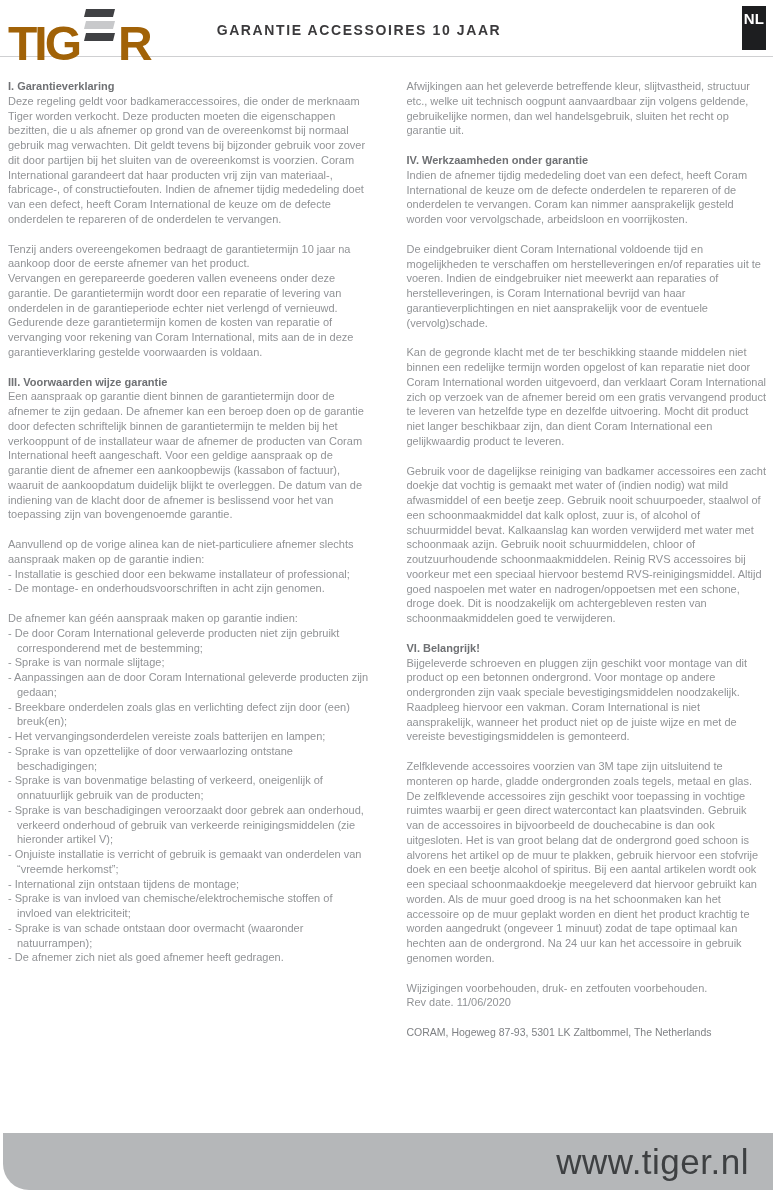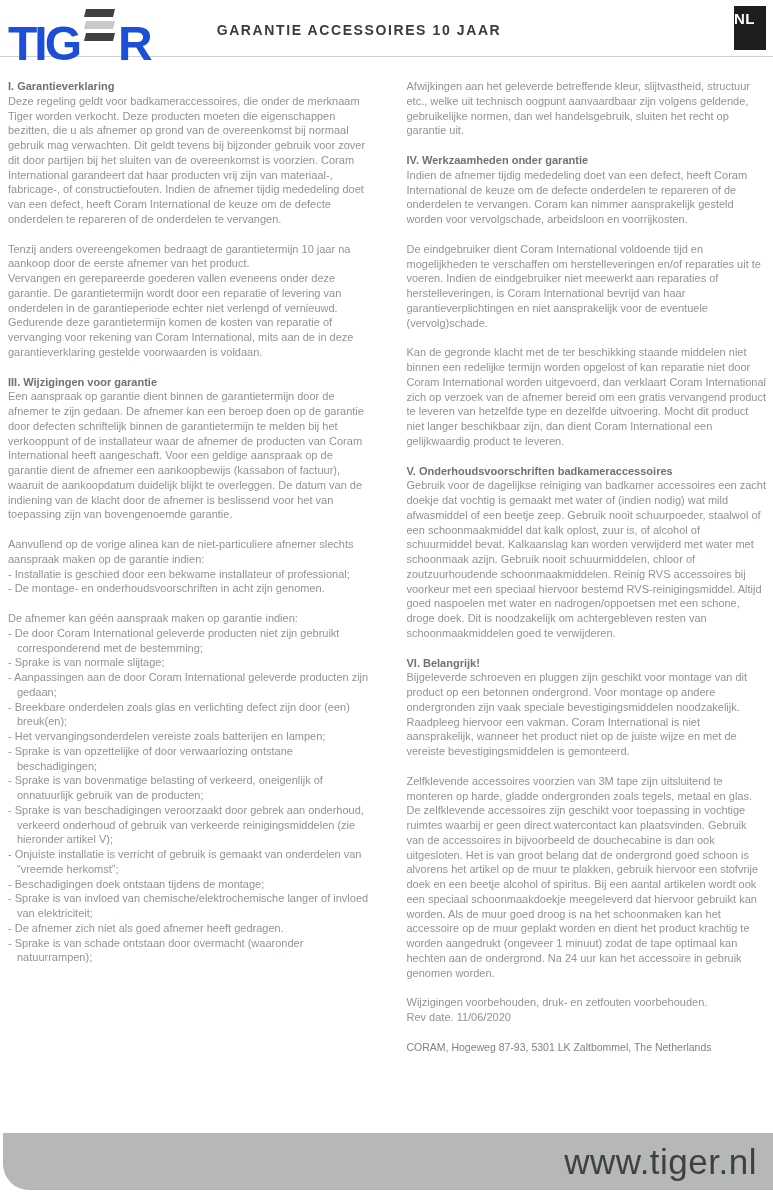--- a/index.html
+++ b/index.html
@@ -25,21 +25,21 @@
     left: 8px; top: 3px;
     display: flex;
     align-items: center;
     height: 44px;
   }
   .logo .logo-txt {
     font-weight: bold;
     font-size: 48px;
     line-height: 44px;
     letter-spacing: -3px;
-    color: #1d4ed8;
+    color: #a16207;
     margin-top: 38px;
   }
   .logo .e-bars {
     display: flex;
     flex-direction: column;
     justify-content: center;
     gap: 4px;
     margin: 0 4px 0 6px;
     height: 36px;
   }
@@ -55,25 +55,26 @@
     top: 22px;
     text-align: center;
     font-size: 14px;
     font-weight: bold;
     letter-spacing: 1.6px;
     color: #3b3a3c;
   }
   .lang-badge {
     position: absolute;
     right: 7px; top: 6px;
-    width: 32px; height: 44px;
+    width: 24px; height: 44px;
     background: #1d1e20;
     color: #ffffff;
     font-size: 15px;
     font-weight: bold;
+    text-align: center;
     padding-top: 4px;
     letter-spacing: 0.3px;
   }
   
   .columns {
     display: flex;
     padding: 22px 6px 0 8px;
     gap: 38px;
   }
   .col {
@@ -99,21 +100,21 @@
   .footer-bar {
     position: absolute;
     left: 3px; right: 0;
     bottom: 10px;
     height: 57px;
     background: #b5b7b9;
     border-bottom-left-radius: 26px;
     display: flex;
     align-items: center;
     justify-content: flex-end;
-    padding-right: 16px;
+    padding-right: 24px;
   }
   .footer-bar .site {
     font-size: 35px;
     color: #3e4042;
     letter-spacing: 0.5px;
   }
 </style>
 </head>
 <body>
 
@@ -135,57 +136,56 @@
 
   <div class="columns">
     <div class="col">
         <div class="heading">I. Garantieverklaring</div>
         <div class="para">Deze regeling geldt voor badkameraccessoires, die onder de merknaam Tiger worden verkocht. Deze producten moeten die eigenschappen bezitten, die u als afnemer op grond van de overeenkomst bij normaal gebruik mag verwachten. Dit geldt tevens bij bijzonder gebruik voor zover dit door partijen bij het sluiten van de overeenkomst is voorzien. Coram International garandeert dat haar producten vrij zijn van materiaal-, fabricage-, of constructiefouten. Indien de afnemer tijdig mededeling doet van een defect, heeft Coram International de keuze om de defecte onderdelen te repareren of de onderdelen te vervangen.</div>
         <div class="spacer"></div>
         <div class="para">Tenzij anders overeengekomen bedraagt de garantietermijn 10 jaar na aankoop door de eerste afnemer van het product.
 Vervangen en gerepareerde goederen vallen eveneens onder deze garantie. De garantietermijn wordt door een reparatie of levering van onderdelen in de garantieperiode echter niet verlengd of vernieuwd.
 Gedurende deze garantietermijn komen de kosten van reparatie of vervanging voor rekening van Coram International, mits aan de in deze garantieverklaring gestelde voorwaarden is voldaan.</div>
         <div class="spacer"></div>
-        <div class="heading">III. Wijzigingen voor garantie</div>
+        <div class="heading">III. Voorwaarden wijze garantie</div>
         <div class="para">Een aanspraak op garantie dient binnen de garantietermijn door de afnemer te zijn gedaan. De afnemer kan een beroep doen op de garantie door defecten schriftelijk binnen de garantietermijn te melden bij het verkooppunt of de installateur waar de afnemer de producten van Coram International heeft aangeschaft. Voor een geldige aanspraak op de garantie dient de afnemer een aankoopbewijs (kassabon of factuur), waaruit de aankoopdatum duidelijk blijkt te overleggen. De datum van de indiening van de klacht door de afnemer is beslissend voor het van toepassing zijn van bovengenoemde garantie.</div>
         <div class="spacer"></div>
         <div class="para">Aanvullend op de vorige alinea kan de niet-particuliere afnemer slechts aanspraak maken op de garantie indien:</div>
         <div class="bullet-list">
           <div class="bullet-item">- Installatie is geschied door een bekwame installateur of professional;</div>
           <div class="bullet-item">- De montage- en onderhoudsvoorschriften in acht zijn genomen.</div>
         </div>
         <div class="spacer"></div>
         <div class="para">De afnemer kan géén aanspraak maken op garantie indien:</div>
         <div class="bullet-list">
           <div class="bullet-item">- De door Coram International geleverde producten niet zijn gebruikt corresponderend met de bestemming;</div>
           <div class="bullet-item">- Sprake is van normale slijtage;</div>
           <div class="bullet-item">- Aanpassingen aan de door Coram International geleverde producten zijn gedaan;</div>
           <div class="bullet-item">- Breekbare onderdelen zoals glas en verlichting defect zijn door (een) breuk(en);</div>
           <div class="bullet-item">- Het vervangingsonderdelen vereiste zoals batterijen en lampen;</div>
           <div class="bullet-item">- Sprake is van opzettelijke of door verwaarlozing ontstane beschadigingen;</div>
           <div class="bullet-item">- Sprake is van bovenmatige belasting of verkeerd, oneigenlijk of onnatuurlijk gebruik van de producten;</div>
           <div class="bullet-item">- Sprake is van beschadigingen veroorzaakt door gebrek aan onderhoud, verkeerd onderhoud of gebruik van verkeerde reinigingsmiddelen (zie hieronder artikel V);</div>
           <div class="bullet-item">- Onjuiste installatie is verricht of gebruik is gemaakt van onderdelen van “vreemde herkomst”;</div>
-          <div class="bullet-item">- Beschadigingen doek ontstaan tijdens de montage;</div>
-          <div class="bullet-item">- Sprake is van invloed van chemische/elektrochemische langer of invloed van elektriciteit;</div>
+          <div class="bullet-item">- International zijn ontstaan tijdens de montage;</div>
+          <div class="bullet-item">- Sprake is van invloed van chemische/elektrochemische stoffen of invloed van elektriciteit;</div>
+          <div class="bullet-item">- Sprake is van schade ontstaan door overmacht (waaronder natuurrampen);</div>
           <div class="bullet-item">- De afnemer zich niet als goed afnemer heeft gedragen.</div>
-          <div class="bullet-item">- Sprake is van schade ontstaan door overmacht (waaronder natuurrampen);</div>
         </div>
       </div>
     <div class="col">
         <div class="para">Afwijkingen aan het geleverde betreffende kleur, slijtvastheid, structuur etc., welke uit technisch oogpunt aanvaardbaar zijn volgens geldende, gebruikelijke normen, dan wel handelsgebruik, sluiten het recht op garantie uit.</div>
         <div class="spacer"></div>
         <div class="heading">IV. Werkzaamheden onder garantie</div>
         <div class="para">Indien de afnemer tijdig mededeling doet van een defect, heeft Coram International de keuze om de defecte onderdelen te repareren of de onderdelen te vervangen. Coram kan nimmer aansprakelijk gesteld worden voor vervolgschade, arbeidsloon en voorrijkosten.</div>
         <div class="spacer"></div>
         <div class="para">De eindgebruiker dient Coram International voldoende tijd en mogelijkheden te verschaffen om herstelleveringen en/of reparaties uit te voeren. Indien de eindgebruiker niet meewerkt aan reparaties of herstelleveringen, is Coram International bevrijd van haar garantieverplichtingen en niet aansprakelijk voor de eventuele (vervolg)schade.</div>
         <div class="spacer"></div>
         <div class="para">Kan de gegronde klacht met de ter beschikking staande middelen niet binnen een redelijke termijn worden opgelost of kan reparatie niet door Coram International worden uitgevoerd, dan verklaart Coram International zich op verzoek van de afnemer bereid om een gratis vervangend product te leveren van hetzelfde type en dezelfde uitvoering. Mocht dit product niet langer beschikbaar zijn, dan dient Coram International een gelijkwaardig product te leveren.</div>
         <div class="spacer"></div>
-        <div class="heading">V. Onderhoudsvoorschriften badkameraccessoires</div>
         <div class="para">Gebruik voor de dagelijkse reiniging van badkamer accessoires een zacht doekje dat vochtig is gemaakt met water of (indien nodig) wat mild afwasmiddel of een beetje zeep. Gebruik nooit schuurpoeder, staalwol of een schoonmaakmiddel dat kalk oplost, zuur is, of alcohol of schuurmiddel bevat. Kalkaanslag kan worden verwijderd met water met schoonmaak azijn. Gebruik nooit schuurmiddelen, chloor of zoutzuurhoudende schoonmaakmiddelen. Reinig RVS accessoires bij voorkeur met een speciaal hiervoor bestemd RVS-reinigingsmiddel. Altijd goed naspoelen met water en nadrogen/oppoetsen met een schone, droge doek. Dit is noodzakelijk om achtergebleven resten van schoonmaakmiddelen goed te verwijderen.</div>
         <div class="spacer"></div>
         <div class="heading">VI. Belangrijk!</div>
         <div class="para">Bijgeleverde schroeven en pluggen zijn geschikt voor montage van dit product op een betonnen ondergrond. Voor montage op andere ondergronden zijn vaak speciale bevestigingsmiddelen noodzakelijk. Raadpleeg hiervoor een vakman. Coram International is niet aansprakelijk, wanneer het product niet op de juiste wijze en met de vereiste bevestigingsmiddelen is gemonteerd.</div>
         <div class="spacer"></div>
         <div class="para">Zelfklevende accessoires voorzien van 3M tape zijn uitsluitend te monteren op harde, gladde ondergronden zoals tegels, metaal en glas. De zelfklevende accessoires zijn geschikt voor toepassing in vochtige ruimtes waarbij er geen direct watercontact kan plaatsvinden. Gebruik van de accessoires in bijvoorbeeld de douchecabine is dan ook uitgesloten. Het is van groot belang dat de ondergrond goed schoon is alvorens het artikel op de muur te plakken, gebruik hiervoor een stofvrije doek en een beetje alcohol of spiritus. Bij een aantal artikelen wordt ook een speciaal schoonmaakdoekje meegeleverd dat hiervoor gebruikt kan worden. Als de muur goed droog is na het schoonmaken kan het accessoire op de muur geplakt worden en dient het product krachtig te worden aangedrukt (ongeveer 1 minuut) zodat de tape optimaal kan hechten aan de ondergrond. Na 24 uur kan het accessoire in gebruik genomen worden.</div>
         <div class="spacer"></div>
         <div class="para">Wijzigingen voorbehouden, druk- en zetfouten voorbehouden.
 Rev date. 11/06/2020</div>
         <div class="spacer"></div>

